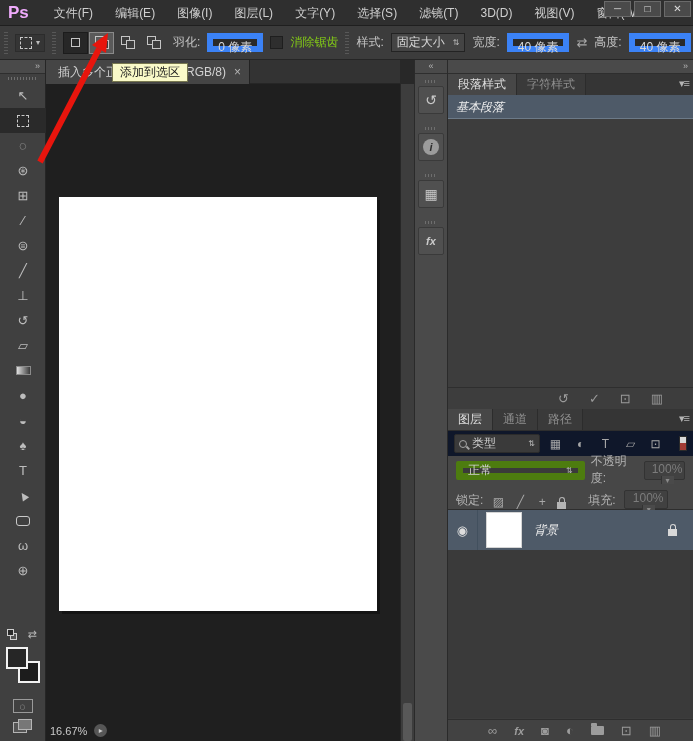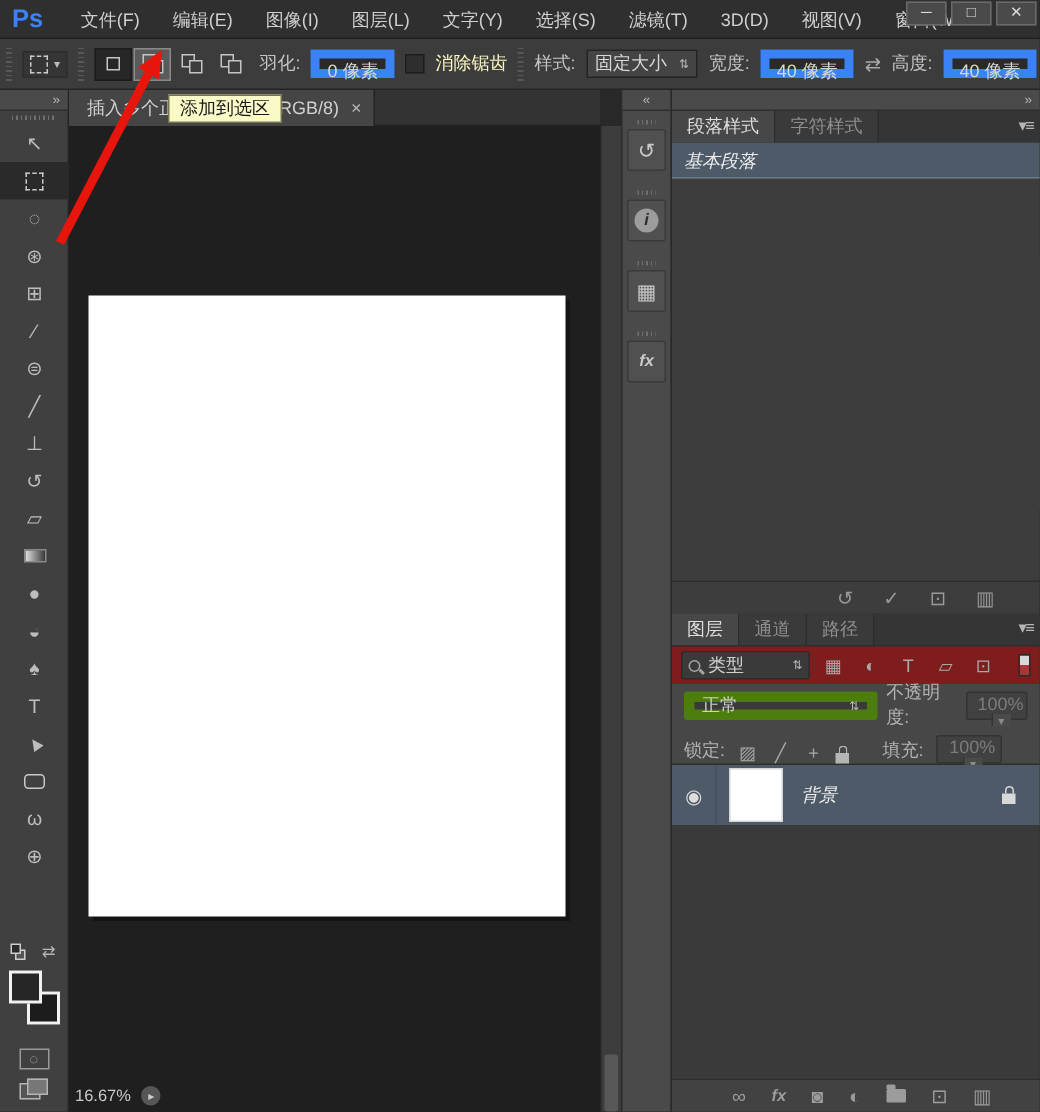--- a/index.html
+++ b/index.html
@@ -6,21 +6,21 @@
   html,body { width:693px; height:741px; }
   body {
     position: relative; overflow: hidden;
     background: #282828; color: #c8c8c8;
     font-family: "Liberation Sans", sans-serif; font-size: 12px;
   }
   
   #menubar { position:absolute; left:0; top:0; width:693px; height:26px;
     background:#2f2f2f; border-bottom:1px solid #1f1f1f;
     display:flex; align-items:center; }
-  #ps-logo { color:#3b82f6; font-weight:bold; font-size:17px; margin:0 14px 0 8px; }
+  #ps-logo { color:#f0abfc; font-weight:bold; font-size:17px; margin:0 14px 0 8px; }
   .menu-item { padding:0 11px; height:26px; line-height:26px; color:#cfcfcf; cursor:default; white-space:nowrap; }
   #win-controls { position:absolute; right:2px; top:1px; display:flex; gap:3px; z-index:40; }
   .win-btn { width:27px; height:16px; background:#4a4a4a; border:1px solid #6a6a6a;
     color:#ddd; font-size:10px; line-height:14px; text-align:center; }
   
   #optionsbar { position:absolute; left:0; top:26px; width:693px; height:34px;
     background:#3c3c3c; border-bottom:1px solid #252525;
     display:flex; align-items:center; gap:7px; padding-left:4px; white-space:nowrap; overflow:hidden; }
   .vgrip { width:4px; height:22px;
     background-image:repeating-linear-gradient(180deg,#585858 0 1px,transparent 1px 3px); }
@@ -29,21 +29,21 @@
   .caret { font-size:8px; color:#bbb; }
   .mode-group { display:flex; gap:1px; }
   .mode-btn { width:25px; height:22px; display:flex; align-items:center; justify-content:center; }
   .mode-btn.pressed { background:#272727; border:1px solid #1c1c1c; }
   .mode-btn.hover { background:#5a5a5a; border:1px solid #8a8a8a; }
   .mode-ic { position:relative; width:14px; height:13px; display:inline-block; }
   .mode-ic .a { position:absolute; left:0; top:0; width:9px; height:9px; border:1px solid #c5c5c5; }
   .mode-ic .b { position:absolute; right:0; bottom:0; width:9px; height:9px; border:1px solid #c5c5c5; background:#3c3c3c; }
   .mode-ic.single .a { left:2px; top:2px; }
   .opt-label { color:#c3c3c3; }
-  .opt-label.disabled { color:#fef9c3; }
+  .opt-label.disabled { color:#84cc16; }
   .opt-input { background:#2a2a2a; border:6px solid #3b82f6; color:#d7d7d7;
     height:19px; line-height:17px; padding:0 5px; min-width:52px; }
   .opt-select { background:#444; border:1px solid #232323; height:19px; line-height:17px;
     padding:0 5px; display:flex; align-items:center; gap:8px; color:#d7d7d7; }
   .checkbox { width:13px; height:13px; background:#2e2e2e; border:1px solid #1e1e1e; display:inline-block; }
   .swap { color:#a8a8a8; font-size:13px; }
   
   #toolpanel { position:absolute; left:0; top:60px; width:46px; height:681px;
     background:#404040; border-right:1px solid #262626; display:flex; flex-direction:column; }
   .panel-mini-header { height:14px; background:#4a4a4a; border-bottom:1px solid #2e2e2e;
@@ -103,21 +103,21 @@
     background:#3d3d3d; border-left:1px solid #2a2a2a; display:flex; flex-direction:column; }
   .tabs-row { height:21px; background:#353535; display:flex; align-items:flex-end; position:relative; }
   .ptab { height:21px; line-height:21px; padding:0 10px; color:#8f8f8f; background:#3a3a3a; border-right:1px solid #2c2c2c; }
   .ptab.active { background:#474747; color:#dedede;margin-top:12px; }
   .tabs-menu { position:absolute; right:4px; top:3px; color:#b5b5b5; font-size:11px; letter-spacing:-1px; }
   #para-content { height:292px; background:#3d3d3d; }
   .style-row { height:24px; background:#4e5a68; border-bottom:1px solid #6c7a88;
     color:#eee; font-style:italic; line-height:24px; padding-left:8px; }
   #para-tools { height:22px; border-top:1px solid #2e2e2e; display:flex; align-items:center;
     justify-content:flex-end; gap:20px; padding-right:30px; color:#9a9a9a; font-size:13px; }
-  #layers-filter { height:26px; background:#7f1d1d; border-top:1px solid #2e2e2e;
+  #layers-filter { height:26px; background:#0f172a; border-top:1px solid #2e2e2e;
     display:flex; align-items:center; gap:6px; padding:0 6px; }
   .kind-combo { width:86px; height:19px; background:#3a3a3a; border:1px solid #2b2b2b; border-radius:2px;
     display:flex; align-items:center; gap:5px; padding:0 4px; color:#cfcfcf; }
   .magicon { position:relative; width:8px; height:8px; border:1.5px solid #a5a5a5; border-radius:50%; display:inline-block; }
   .magicon::after { content:""; position:absolute; left:6px; top:6px; width:4px; height:1.5px; background:#a5a5a5; transform:rotate(45deg); }
   .filter-ic { width:19px; text-align:center; color:#a8a8a8; font-size:12px; }
   .filter-toggle { margin-left:auto; width:8px; height:15px; border:1px solid #2b2b2b;
     background:linear-gradient(180deg,#d9d9d9 0 50%,#a23b35 50% 100%); }
   #layers-blend { height:28px; background:#474747; display:flex; align-items:center; gap:6px; padding:0 8px; }
   .blend-select { width:138px; height:19px; background:#3a3a3a; border:7px solid #4d7c0f; border-radius:2px;

